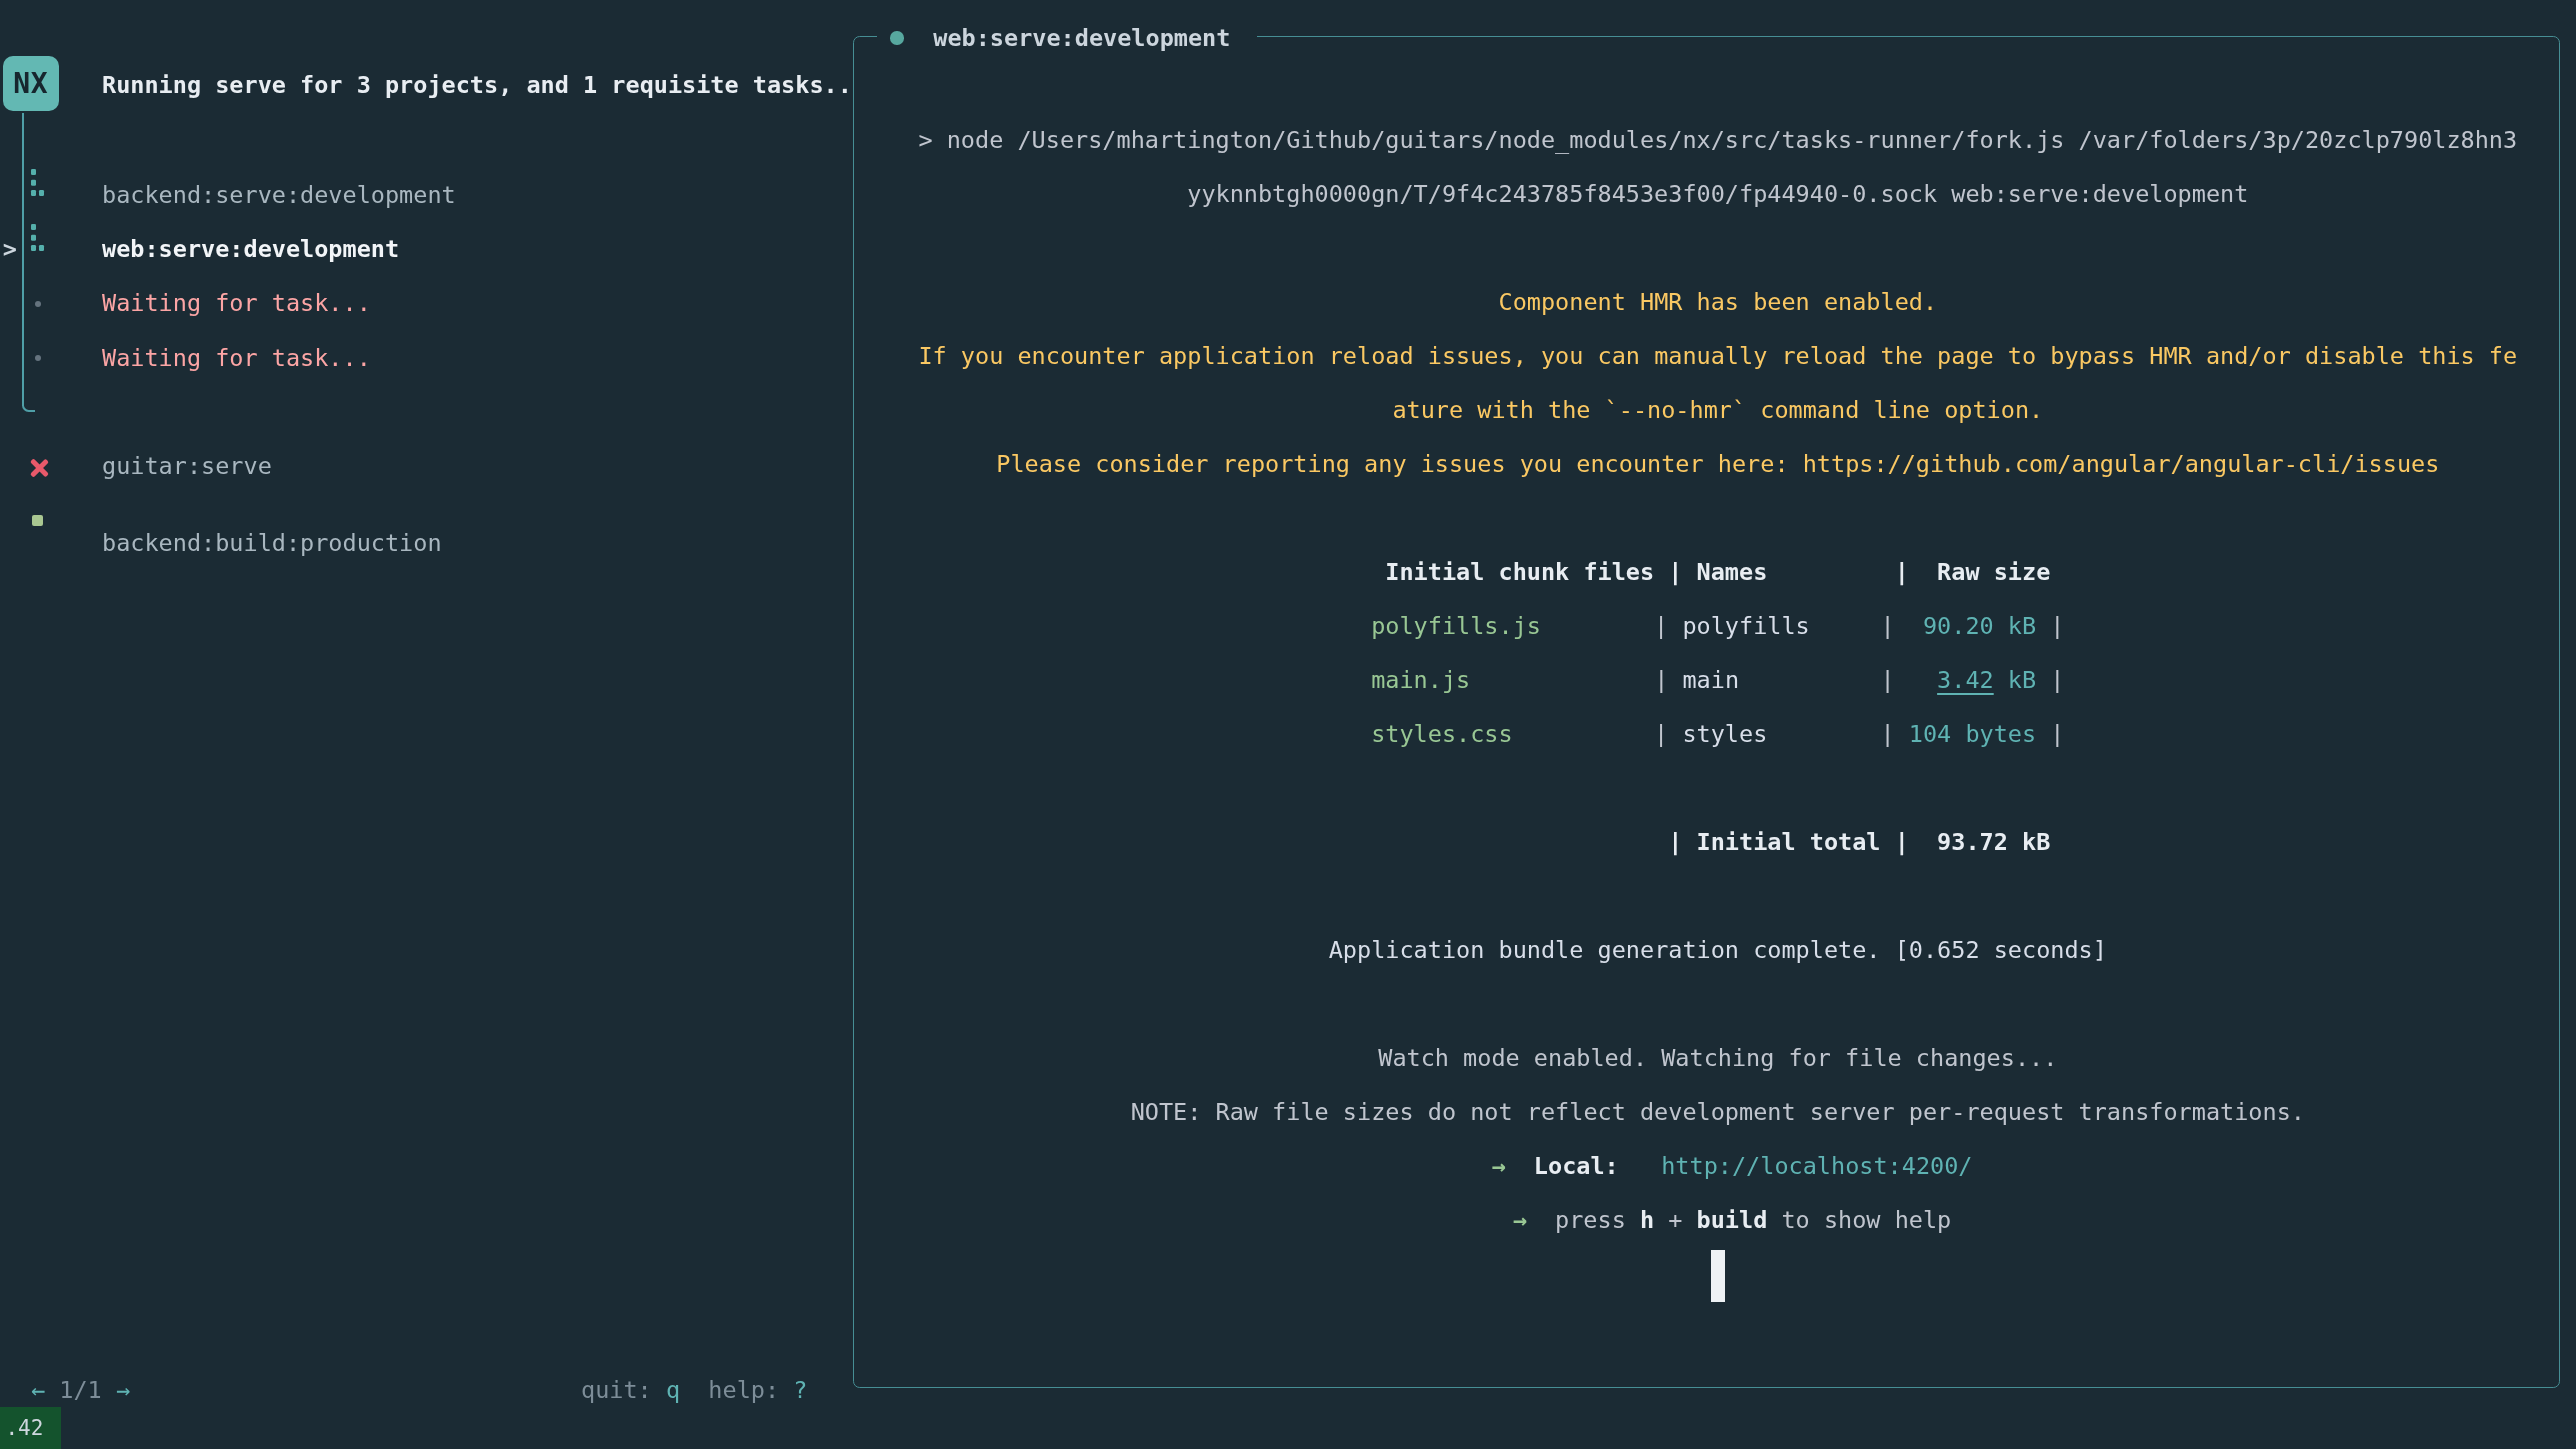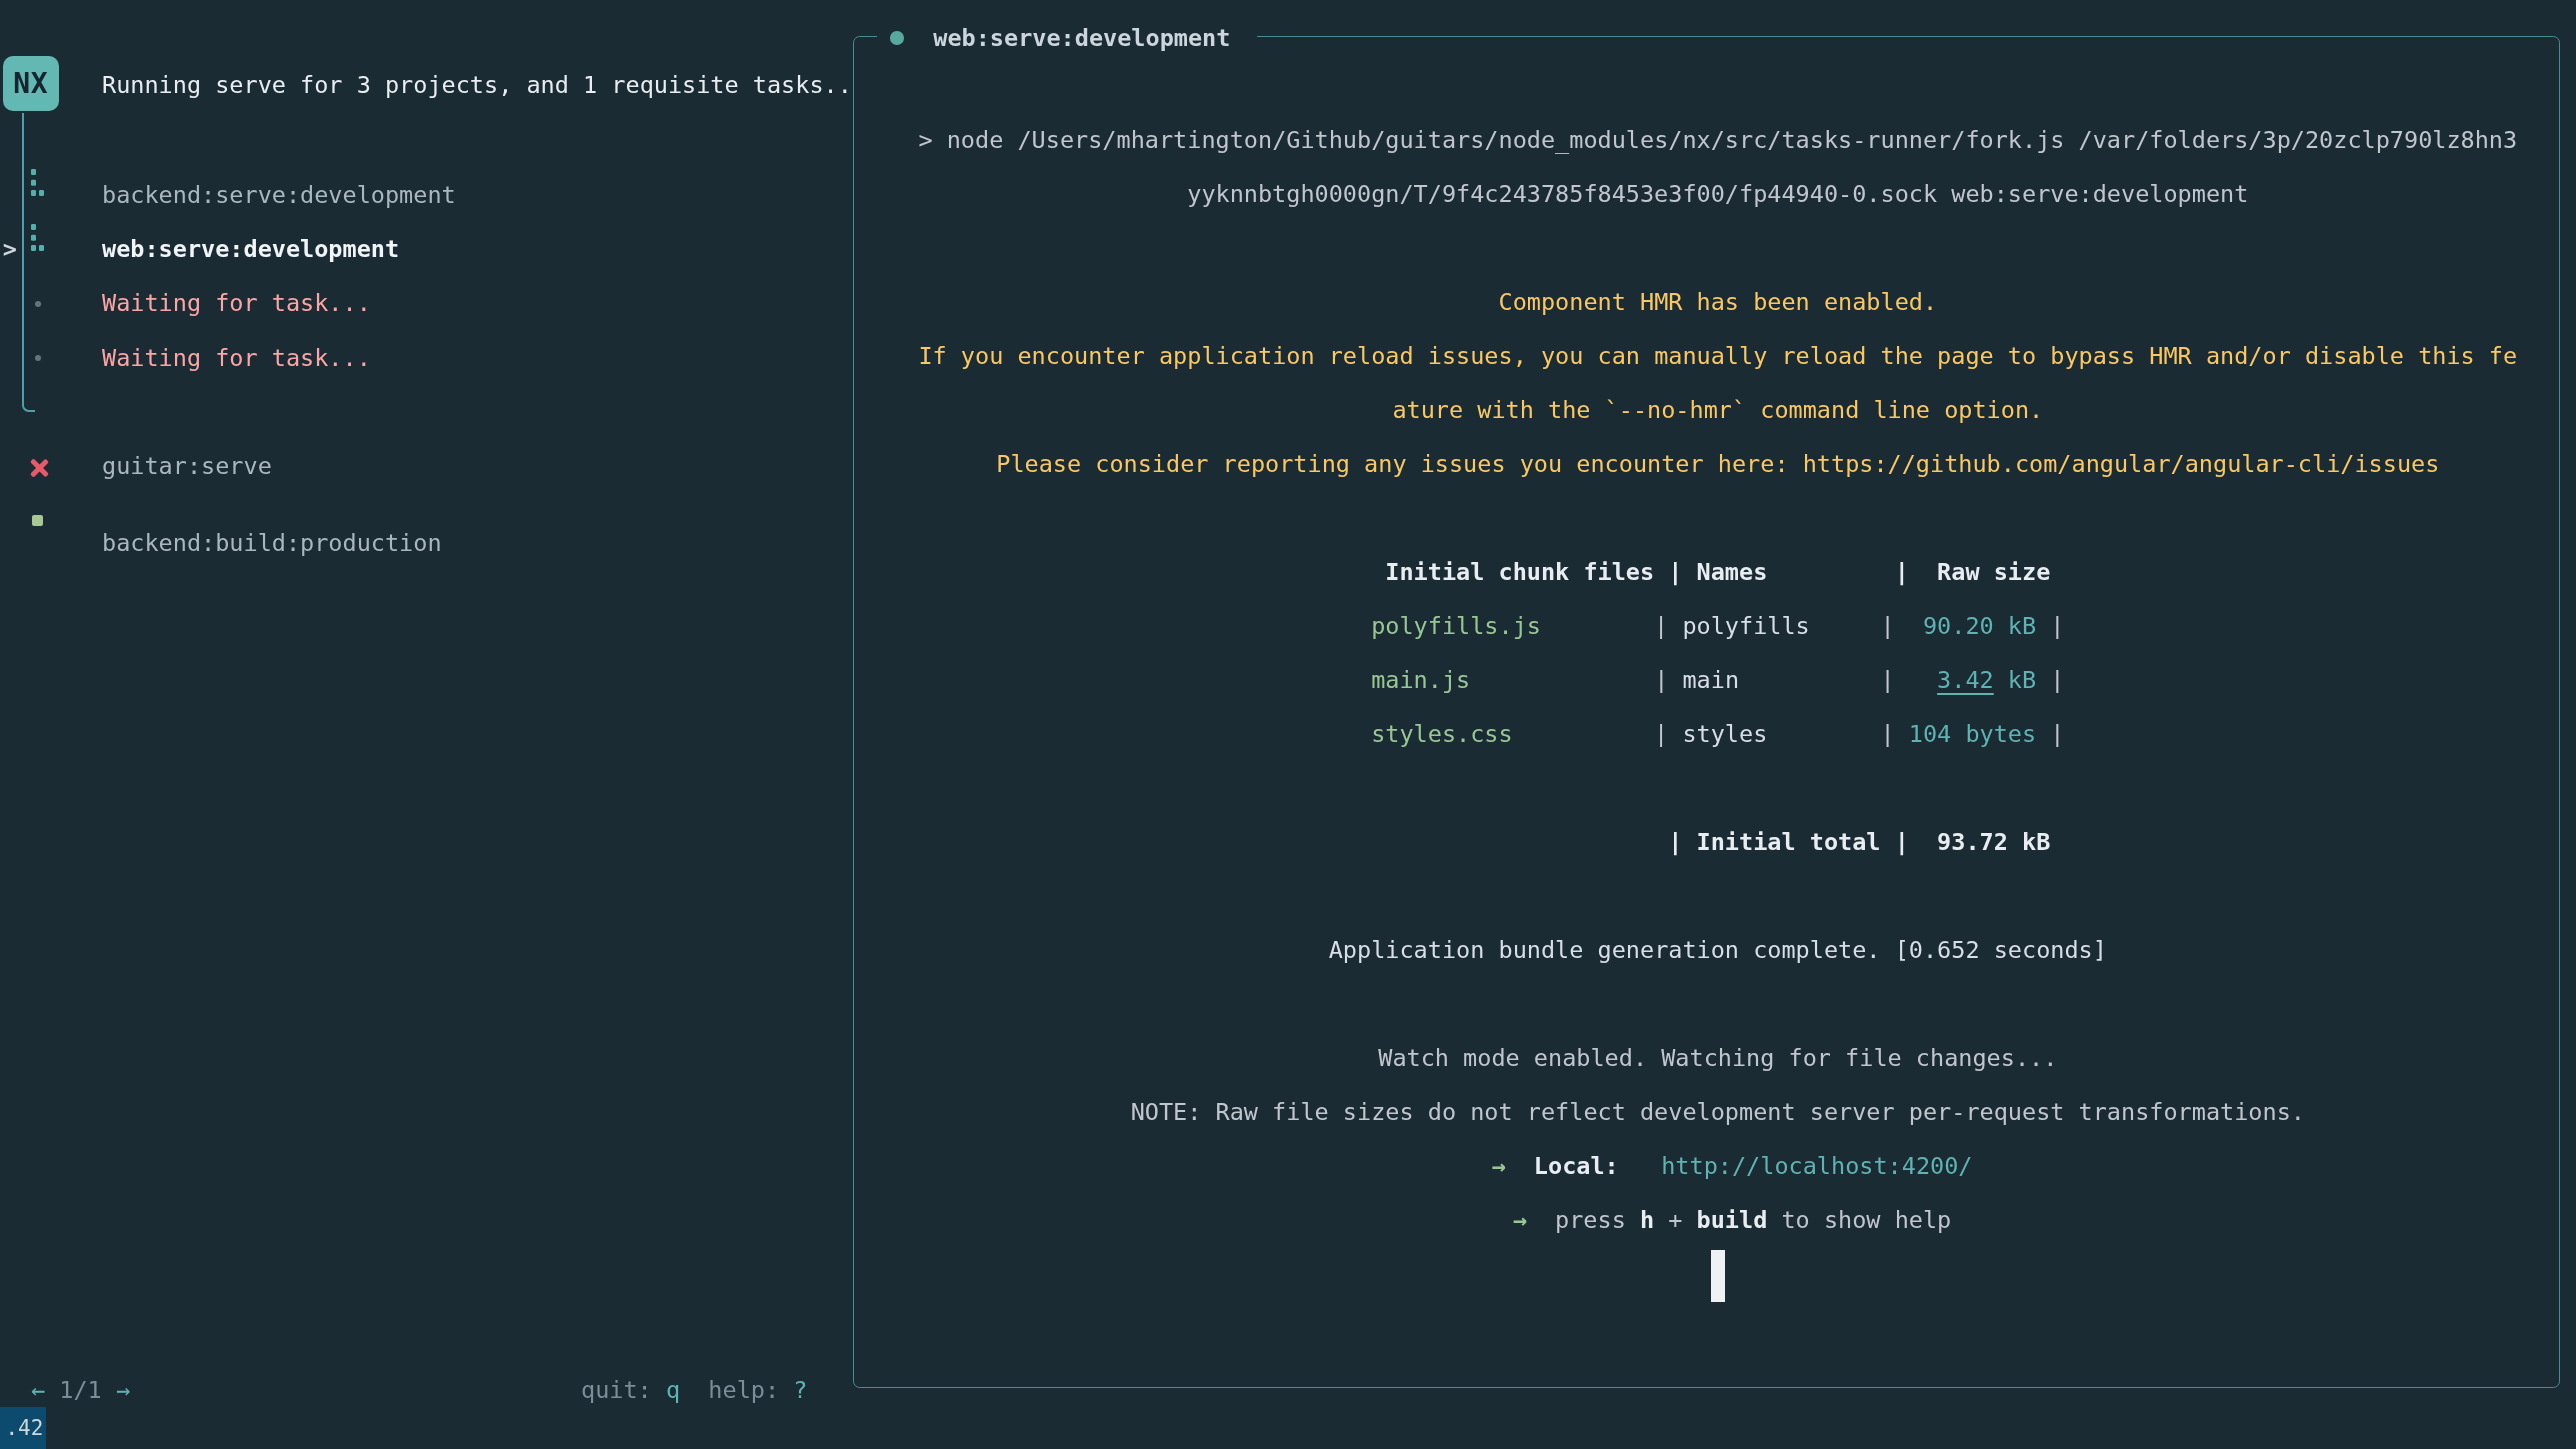--- a/index.html
+++ b/index.html
@@ -3,21 +3,21 @@
 <meta charset="utf-8">
 <style>
   html,body{margin:0;padding:0;background:#1b2b34;width:2576px;height:1449px;overflow:hidden;
     font-family:"DejaVu Sans Mono","Liberation Mono",monospace;font-size:23.5px;color:#c0c5ce;}
   
   #sidebar{position:absolute;left:0;top:0;width:853px;height:1449px;}
   .nx-badge{position:absolute;left:2.7px;top:56px;width:56px;height:55px;background:#63b8b3;
     color:#17262e;font-weight:bold;font-size:28px;display:flex;align-items:center;justify-content:center;
     border-radius:10px;letter-spacing:0.7px;}
   .side-header{position:absolute;left:102px;top:58px;height:54px;line-height:54px;
-    font-weight:normal;color:#e8edf2;white-space:pre;}
+    font-weight:bold;color:#e8edf2;white-space:pre;}
   .task-bracket{position:absolute;left:22px;top:113px;width:10.7px;height:297px;
     border-left:2px solid #4f9fa7;border-bottom:2px solid #4f9fa7;border-bottom-left-radius:6.7px;}
   .srow{position:absolute;left:102px;height:54px;line-height:54px;white-space:pre;}
   .r0{top:168px}.r1{top:222px}.r2{top:276px}.r3{top:331px}.r4{top:439px}.r5{top:516px}
   .task-muted{color:#a9b7c0;}
   .task-selected{color:#f2f5f8;font-weight:bold;}
   .task-dim{color:#fca5a5;}
   .pointer{position:absolute;left:2.7px;top:222px;height:54px;line-height:54px;
     color:#cdd6de;font-weight:bold;}
   
@@ -30,21 +30,21 @@
   .cross{position:absolute;left:29px;top:458px;width:20px;height:20px;}
   .cross::before,.cross::after{content:"";position:absolute;left:8px;top:-1.3px;width:4.7px;height:22px;
     border-radius:2px;background:#e8596a;}
   .cross::before{transform:rotate(45deg);}
   .cross::after{transform:rotate(-45deg);}
   .sq-green{position:absolute;left:32px;top:515px;width:11.4px;height:11.4px;border-radius:2px;background:#a9c791;}
   .pager{position:absolute;left:31px;top:1363px;height:54px;line-height:54px;white-space:pre;color:#7d8d98;}
   .pager .arr{color:#5fb3b3;}
   .hints{position:absolute;left:581px;top:1363px;height:54px;line-height:54px;white-space:pre;color:#7d8d98;}
   .hints .key{color:#5fb3b3;}
-  .overlay42{position:absolute;left:0;top:1407px;width:46px;height:42px;background:#0c4a6e;
+  .overlay42{position:absolute;left:0;top:1407px;width:61px;height:42px;background:#14532d;
     color:#cfd7de;font-size:21px;line-height:42px;padding-left:5.4px;box-sizing:border-box;}
   
   #panel{position:absolute;left:853px;top:36px;width:1707px;height:1352px;box-sizing:border-box;
     border:1.3px solid #468e94;border-radius:6.7px;}
   .panel-title{position:absolute;left:23px;top:-19px;height:40px;background:#1b2b34;
     display:flex;align-items:center;padding:0 27px 0 13.4px;}
   .title-dot{width:13.4px;height:13.4px;border-radius:50%;background:#57a89f;margin-right:29.5px;}
   .title-text{color:#ccd5dd;font-weight:bold;white-space:pre;}
   .panel-content{position:absolute;left:36px;top:76px;right:13.4px;}
   .tline{height:54px;line-height:54px;white-space:pre;text-align:center;}

